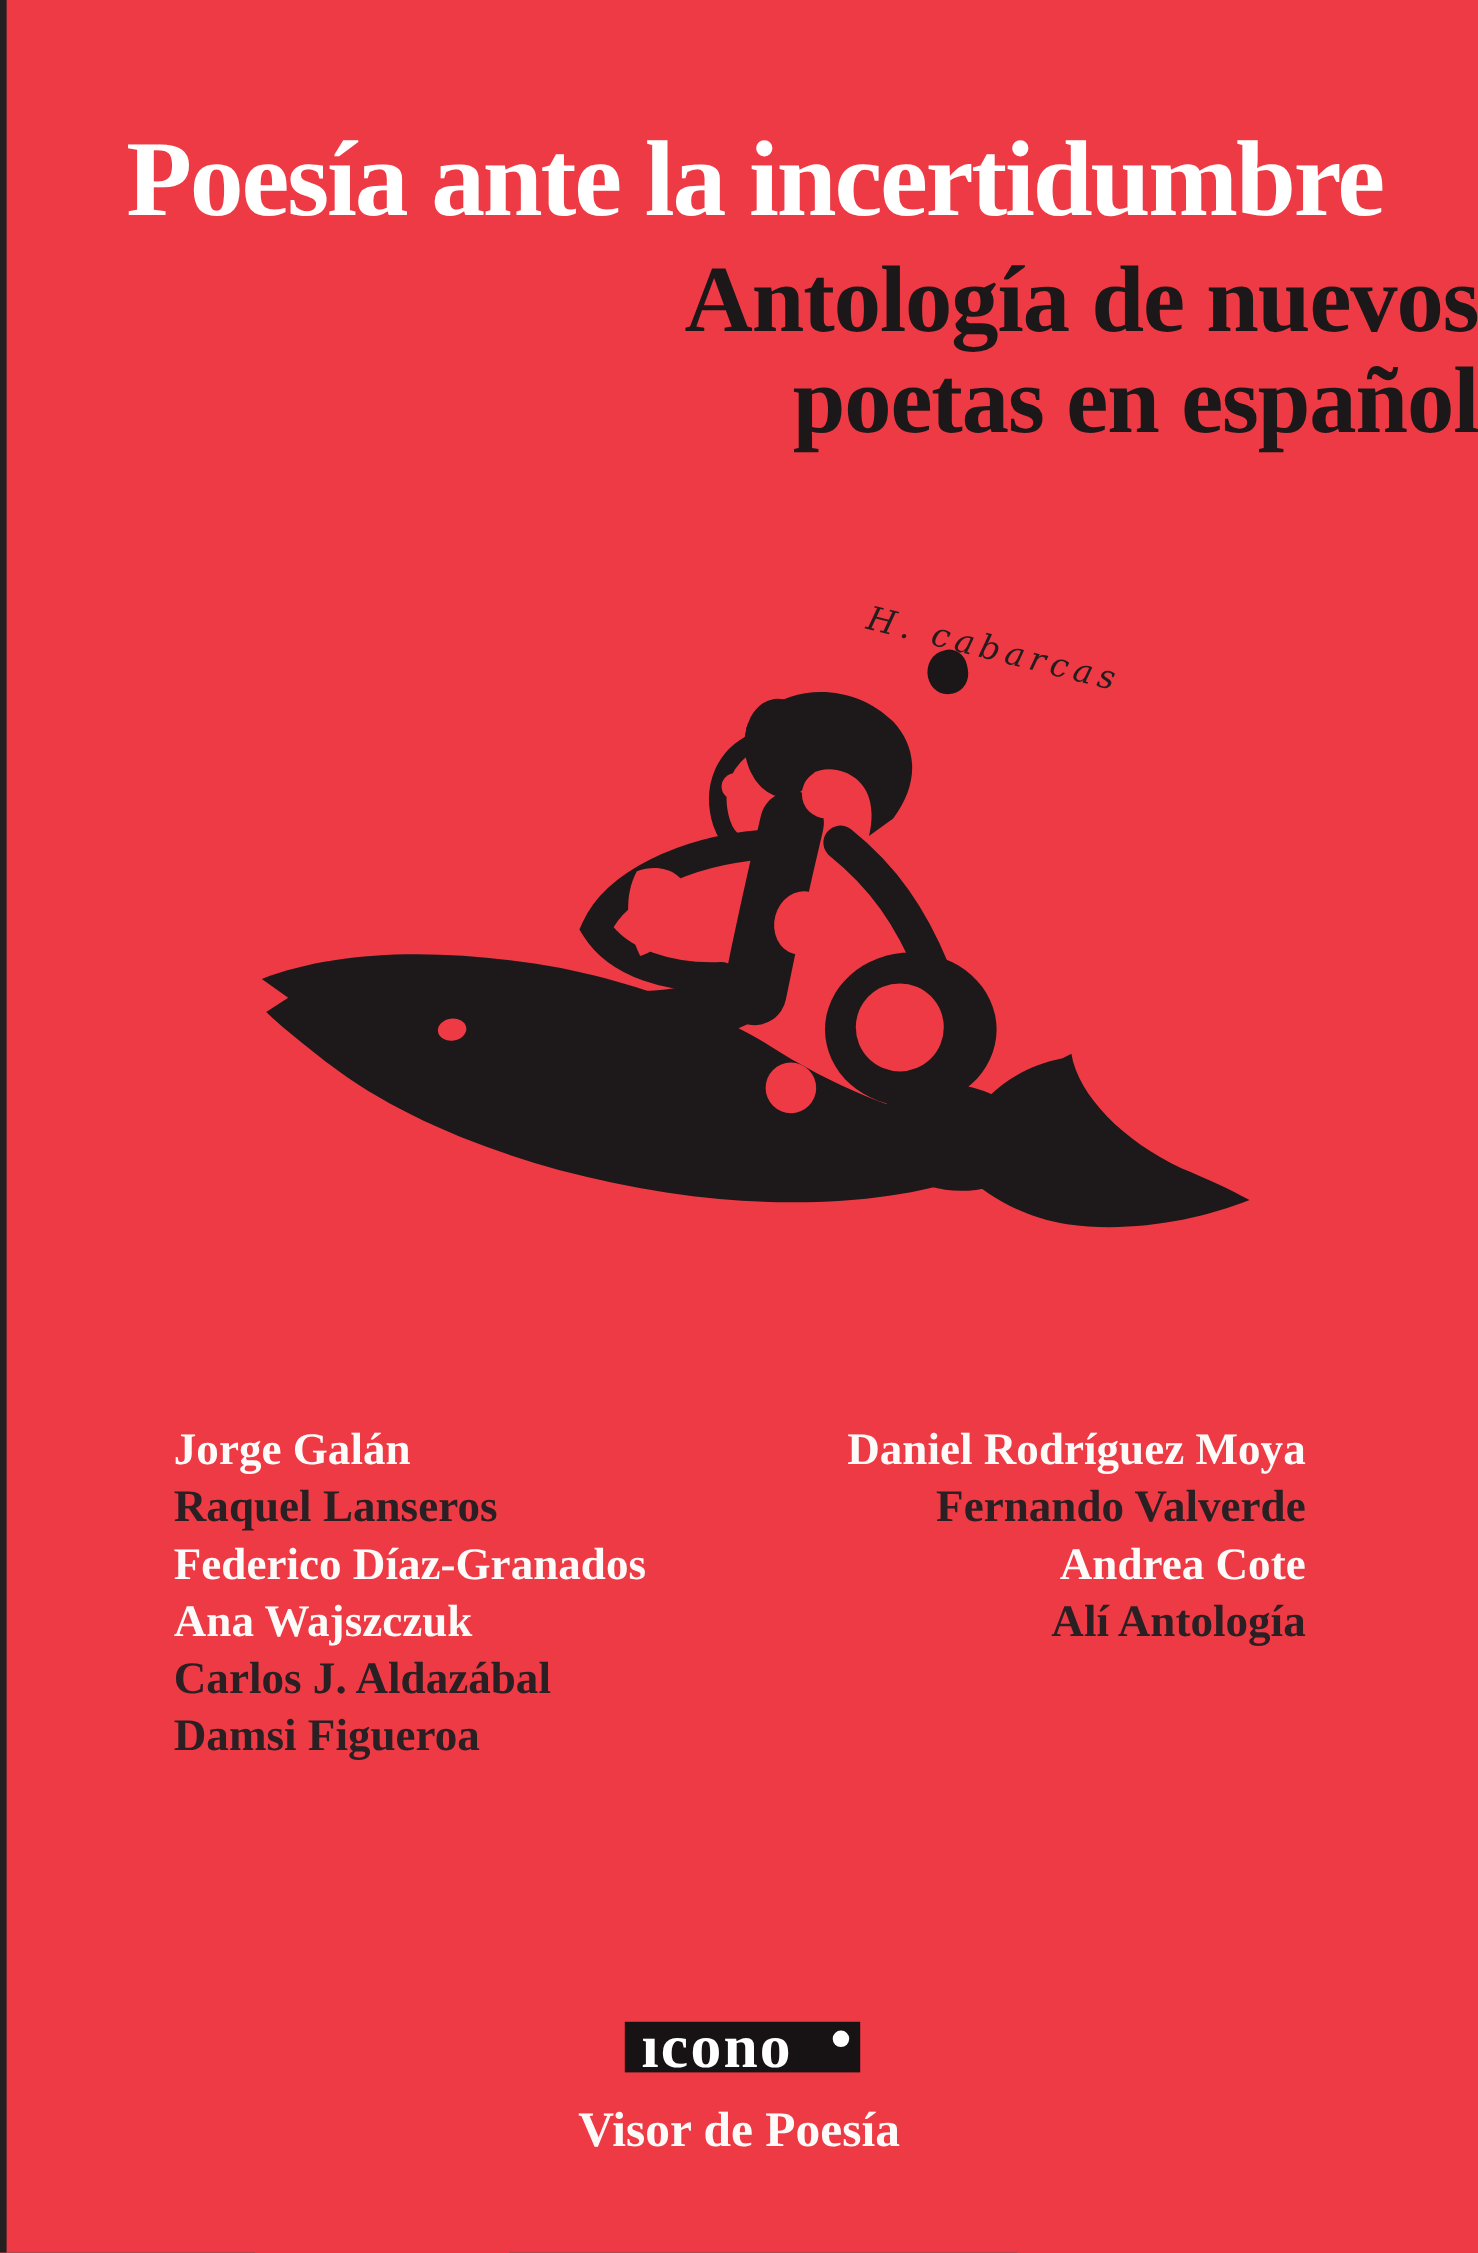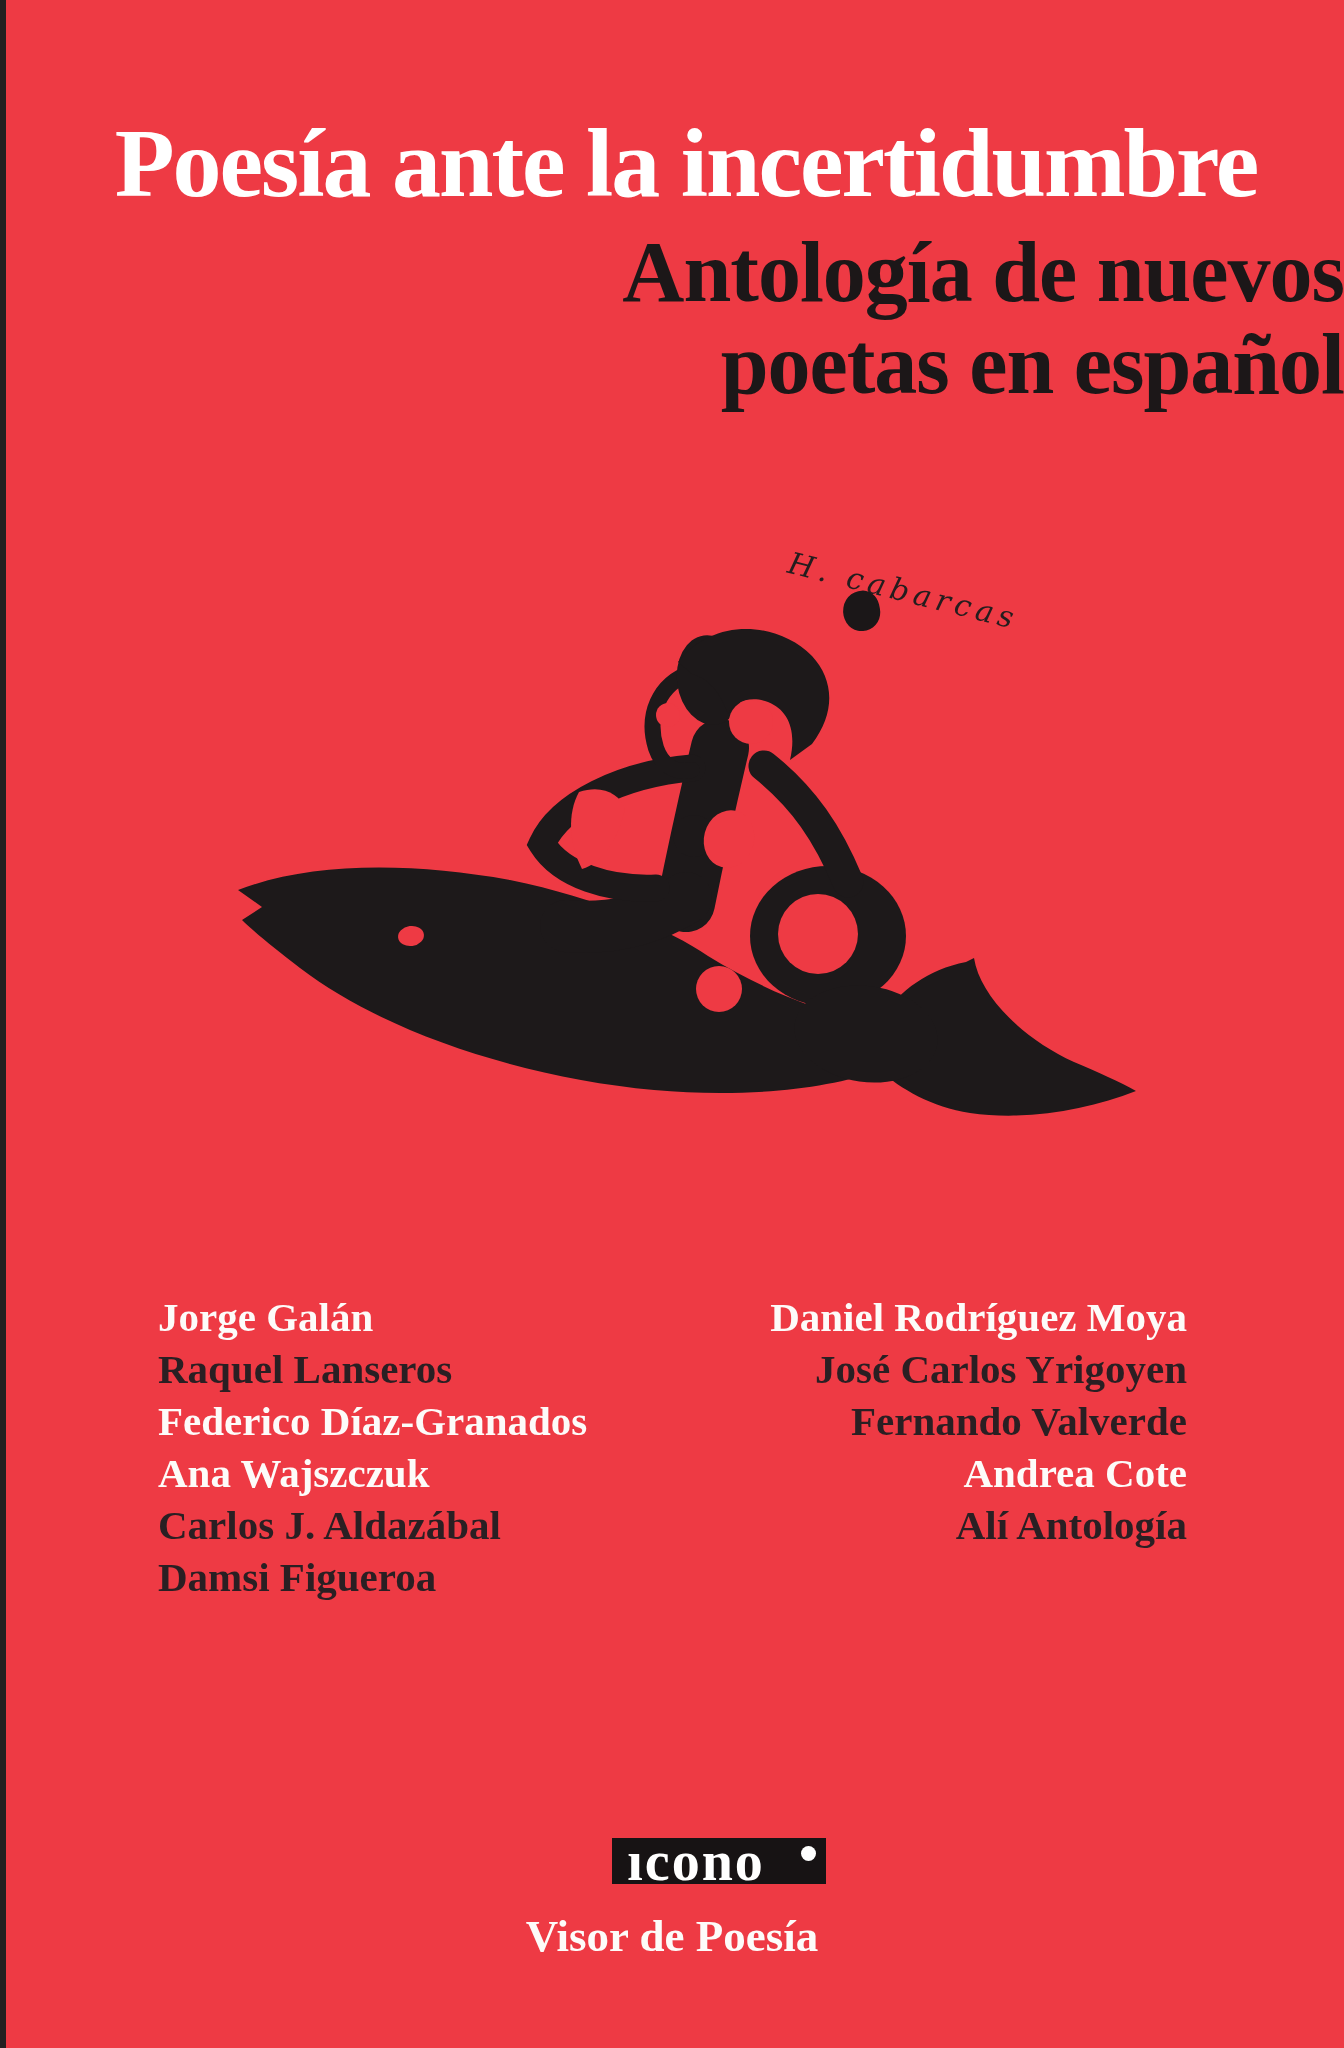--- a/index.html
+++ b/index.html
@@ -54,21 +54,20 @@
     white-space:nowrap;
   }
   .authors-left{left:158px;text-align:left;}
   .authors-right{right:157px;text-align:right;}
   .author-name{display:block;}
   .author-name[data-tone="white"]{color:#fdfbf9;}
   .author-name[data-tone="dark"]{color:#2a1f23;}
   .logo-band{
     position:absolute;left:568px;top:1838px;width:214px;height:46px;
     background:#171314;
-    margin-left:44px;
   }
   .logo-text{
     position:absolute;left:0;top:0;right:46px;bottom:0;
     display:flex;align-items:center;justify-content:center;
     font-size:56px;line-height:46px;font-weight:bold;
     letter-spacing:2px;
     color:#ffffff;
   }
   .logo-dot{
     position:absolute;left:189px;top:8px;
@@ -151,21 +150,20 @@
     <span class="author-name" data-tone="white">Jorge Galán</span>
     <span class="author-name" data-tone="dark">Raquel Lanseros</span>
     <span class="author-name" data-tone="white">Federico Díaz-Granados</span>
     <span class="author-name" data-tone="white">Ana Wajszczuk</span>
     <span class="author-name" data-tone="dark">Carlos J. Aldazábal</span>
     <span class="author-name" data-tone="dark">Damsi Figueroa</span>
   </div>
 
   <div class="authors-col authors-right">
     <span class="author-name" data-tone="white">Daniel Rodríguez Moya</span>
-    <span class="author-name" data-tone="dark">José Carlos Yrigoyen</span>
     <span class="author-name" data-tone="dark">Fernando Valverde</span>
     <span class="author-name" data-tone="white">Andrea Cote</span>
     <span class="author-name" data-tone="dark">Alí Antología</span>
   </div>
 
   <div class="logo-band">
     <span class="logo-text">ıcono</span>
     <span class="logo-dot"></span>
   </div>
 

